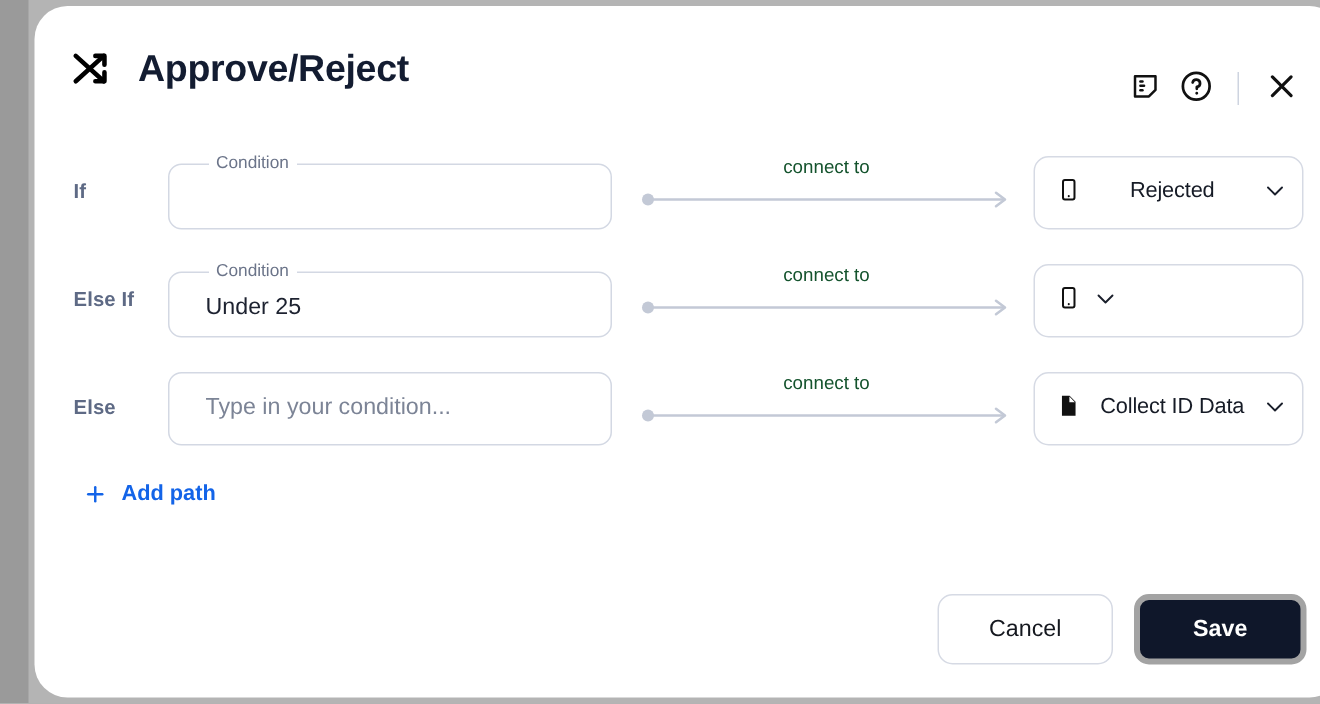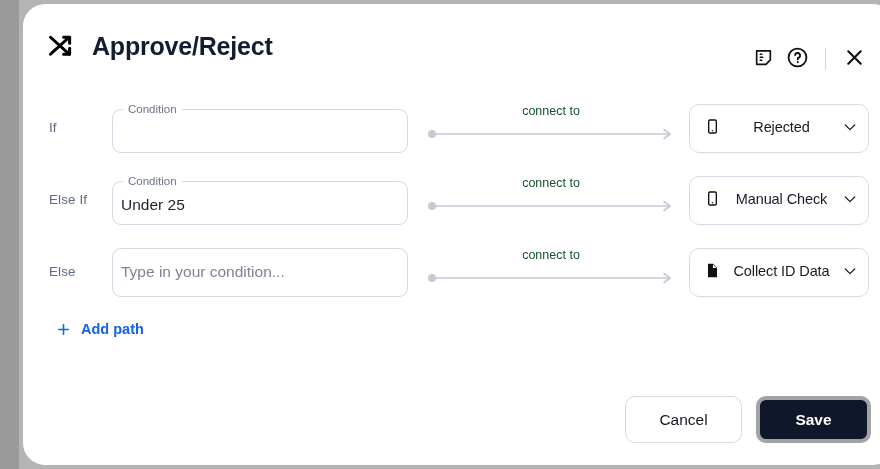--- a/index.html
+++ b/index.html
@@ -75,36 +75,36 @@
   .row {
     position: relative;
     height: 72px;
     width: 872px;
   }
   .branch-label {
     position: absolute;
     left: 26px;
     top: 28px;
     font-size: 13.5px;
-    font-weight: normal;
+    font-weight: bold;
     color: #5e6a85;
     letter-spacing: 0.1px;
     line-height: 16px;
   }
 
   .field {
     position: absolute;
     left: 89px;
     top: 12px;
     width: 296px;
     height: 49px;
   }
   .field fieldset {
     margin: 0;
-    padding: 0 0 0 8px;
+    padding: 0 0 0 24px;
     width: 296px;
     height: 49px;
     border: 1px solid #d3d8e3;
     border-radius: 9px;
     background: #ffffff;
     display: flex;
     align-items: center;
   }
   .field legend {
     margin-left: 2px;
@@ -339,21 +339,20 @@
             </svg>
           </span>
         </div>
         <div class="target">
           <span class="t-icon">
             <svg viewBox="0 0 24 24" width="17" height="17" fill="none" stroke="currentColor" stroke-width="1.9" stroke-linejoin="round">
               <rect x="6.6" y="2.8" width="10.8" height="18.4" rx="1.8"></rect>
               <path d="M12 17.9 v0.25" stroke-linecap="round"></path>
             </svg>
           </span>
-          <span class="t-label">Manual Check</span>
           <span class="t-chev">
             <svg viewBox="0 0 24 24" width="16" height="16" fill="none" stroke="currentColor" stroke-width="1.9" stroke-linecap="round" stroke-linejoin="round">
               <polyline points="5,9 12,16 19,9"></polyline>
             </svg>
           </span>
         </div>
       </div>
 
       <div class="row">
         <div class="branch-label">Else</div>

